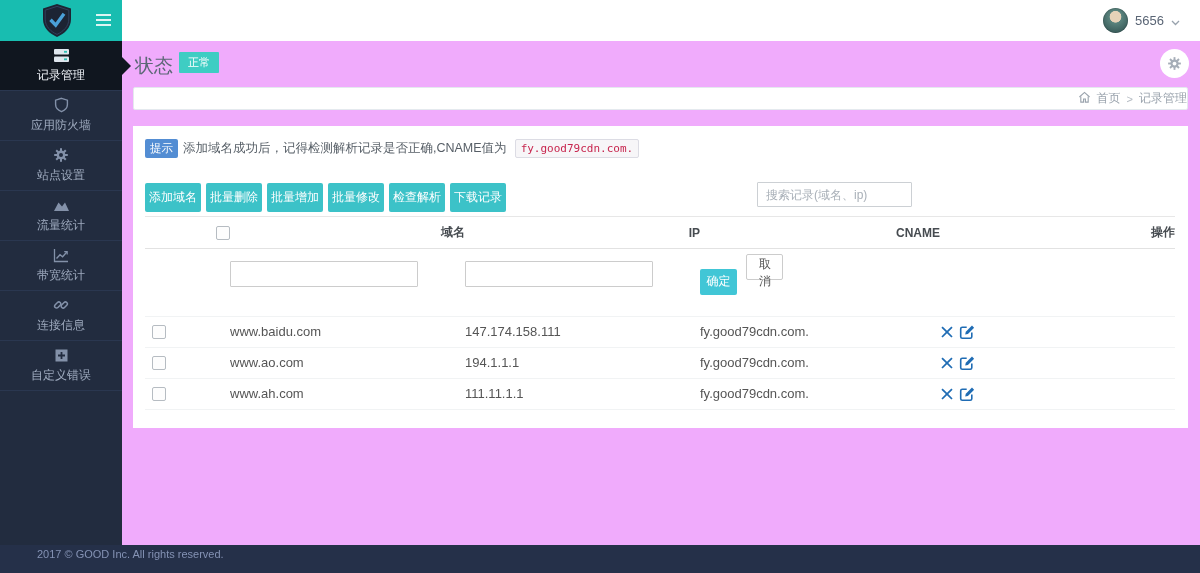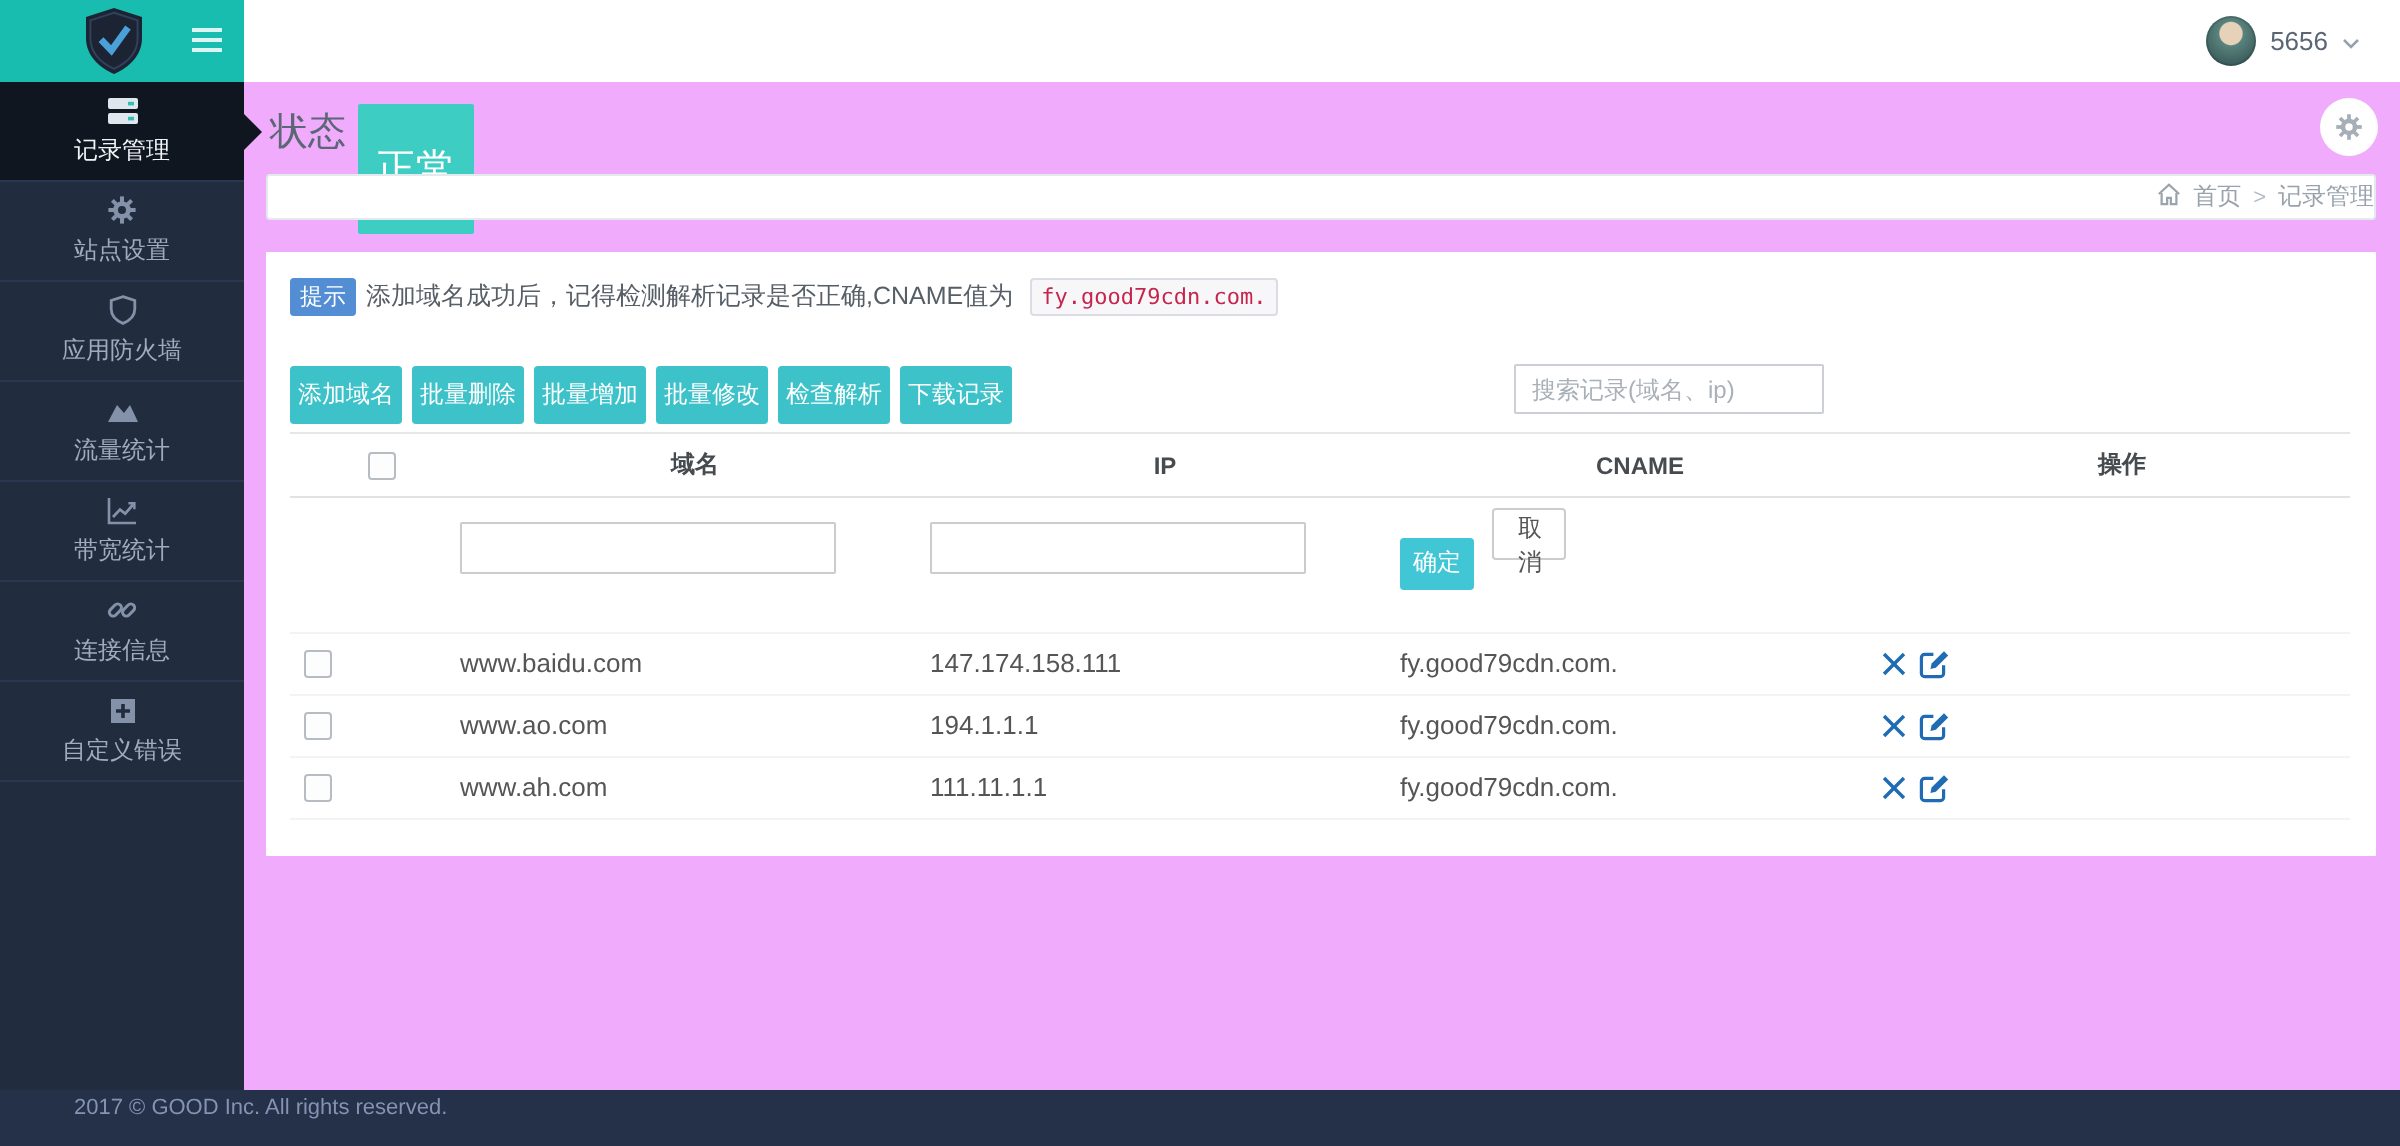--- a/index.html
+++ b/index.html
@@ -22,42 +22,42 @@
   .side-item .side-icon{color:#8391a9;height:16px;display:flex;align-items:center;}
   .side-label{font-size:12px;}
   .side-item.active{background:#10161f;color:#f0f4f9;}
   .side-item.active .side-icon{color:#dfe6ee;}
   .notch{position:absolute;left:122px;top:57px;width:0;height:0;border-top:9px solid transparent;border-bottom:9px solid transparent;border-left:9px solid #10161f;z-index:6;}
 
   
   .content{position:absolute;left:122px;top:41px;right:0;bottom:18px;background:#f0abfc;}
   .page-head{position:relative;height:46px;}
   .page-title{position:absolute;left:13px;top:12px;font-size:19px;color:#5b6776;}
-  .status-badge{position:absolute;left:57px;top:11px;background:#3ecdc3;color:#fff;font-size:20px;padding:19px 9px;border-radius:1px;}
+  .status-badge{position:absolute;left:57px;top:11px;background:#3ecdc3;color:#fff;font-size:11px;padding:3px 9px;border-radius:1px;}
   .gear-btn{position:absolute;right:11px;top:8px;width:29px;height:29px;border-radius:50%;background:#fff;border:none;display:flex;align-items:center;justify-content:center;color:#a6aeb8;cursor:pointer;}
 
   .breadcrumb{position:absolute;left:11px;right:12px;top:46px;height:23px;background:#fff;border:1px solid #e4e9ee;border-radius:2px;display:flex;align-items:center;gap:6px;padding-left:8px;font-size:12px;color:#9aa3ad;box-sizing:border-box;justify-content:flex-end;}
   .breadcrumb a{color:#9aa3ad;text-decoration:none;cursor:pointer;}
   .crumb-sep{font-size:11px;color:#b3bac2;}
 
   .panel{position:absolute;left:11px;right:12px;top:85px;height:302px;background:#fff;}
 
   .alert-line{position:absolute;left:12px;top:13px;display:flex;align-items:center;gap:5px;font-size:12.5px;color:#565e66;}
   .alert-badge{background:#538dd3;color:#fff;font-size:11.5px;padding:2px 5px;border-radius:2px;}
   .alert-code{font-family:"DejaVu Sans Mono","Liberation Mono",monospace;font-size:11px;color:#c7254e;background:#f7f6f8;border:1px solid #dcdce4;border-radius:2px;padding:2px 5px;margin-left:3px;}
 
   .btn-row{position:absolute;left:12px;top:57px;display:flex;gap:5px;}
   .tbtn{background:#3cc2c8;color:#fff;border:none;border-radius:2px;font-size:12px;padding:6px 4px;min-width:52px;cursor:pointer;font-family:inherit;}
   .search-input{position:absolute;left:624px;top:56px;width:155px;height:25px;border:1px solid #ccd0d4;border-radius:1px;padding:0 8px;font-size:12px;color:#555;box-sizing:border-box;font-family:inherit;}
   .search-input::placeholder{color:#a9b0b8;}
 
   .table-wrap{position:absolute;left:12px;right:13px;top:90px;}
   table.records{width:100%;border-collapse:collapse;table-layout:fixed;border-top:1px solid #e7e7e7;border-bottom:1px solid #e7e7e7;}
   col.c-check{width:85px;} col.c-domain{width:235px;} col.c-ip{width:235px;} col.c-cname{width:240px;} col.c-ops{width:235px;}
-  th{font-size:12px;color:#464b50;text-align:center;font-weight:bold;padding:7px 0;border-bottom:1px solid #e2e2e2;}
+  th{font-size:12px;color:#464b50;text-align:right;font-weight:bold;padding:7px 0;border-bottom:1px solid #e2e2e2;}
   th.th-check{padding-left:7px;}
   th.th-ops{padding-left:7px;}
   .cb{display:inline-block;width:12px;height:12px;border:1px solid #b6bcc2;background:#fdfdfd;border-radius:2px;cursor:pointer;vertical-align:middle;}
   .filter-row td{padding:5px 0 21px;border-bottom:1px solid #f1f3f4;}
   .filter-input{width:188px;height:26px;border:1px solid #ccc;border-radius:1px;padding:0 6px;box-sizing:border-box;font-family:inherit;font-size:12px;color:#555;}
   .btn-confirm{background:#41c6d6;color:#fff;border:none;border-radius:2px;font-size:12px;width:37px;height:26px;cursor:pointer;font-family:inherit;}
   .btn-cancel{background:#fff;color:#555;border:1px solid #ccc;border-radius:2px;font-size:12px;width:37px;height:26px;margin-left:5px;cursor:pointer;font-family:inherit;}
   .data-row td{padding:7px 0;font-size:13px;color:#555;border-bottom:1px solid #f1f3f4;}
   .data-row td.cell-check{padding-left:7px;}
   .row-actions{display:flex;align-items:center;gap:5px;color:#1f6cb4;}
@@ -106,41 +106,41 @@
             <rect x="1" y="8.5" width="15" height="5.5" rx="1" fill="currentColor"></rect>
             <rect x="11" y="2.9" width="3" height="1.8" fill="#2fbfb4"></rect>
             <rect x="11" y="10.4" width="3" height="1.8" fill="#2fbfb4"></rect>
           </svg>
         </span>
         <span class="side-label">记录管理</span>
       </div>
 
       <div class="side-item">
         <span class="side-icon">
+          <svg width="15" height="16" viewBox="0 0 15 16">
+            <path d="M7.5 1.3 13.4 3.2v4.3c0 3.5-2.8 5.9-5.9 7.2C4.4 13.4 1.6 11 1.6 7.5V3.2z" fill="none" stroke="currentColor" stroke-width="1.4"></path>
+          </svg>
+        </span>
+        <span class="side-label">应用防火墙</span>
+      </div>
+
+      <div class="side-item">
+        <span class="side-icon">
           <svg width="16" height="16" viewBox="0 0 16 16">
             <g fill="currentColor">
               <rect x="7" y="1.2" width="2" height="13.6"></rect>
               <rect x="1.2" y="7" width="13.6" height="2"></rect>
               <rect x="7" y="1.2" width="2" height="13.6" transform="rotate(45 8 8)"></rect>
               <rect x="7" y="1.2" width="2" height="13.6" transform="rotate(-45 8 8)"></rect>
               <circle cx="8" cy="8" r="4.4"></circle>
             </g>
             <circle cx="8" cy="8" r="2" fill="#222c3f"></circle>
           </svg>
         </span>
         <span class="side-label">站点设置</span>
-      </div>
-
-      <div class="side-item">
-        <span class="side-icon">
-          <svg width="15" height="16" viewBox="0 0 15 16">
-            <path d="M7.5 1.3 13.4 3.2v4.3c0 3.5-2.8 5.9-5.9 7.2C4.4 13.4 1.6 11 1.6 7.5V3.2z" fill="none" stroke="currentColor" stroke-width="1.4"></path>
-          </svg>
-        </span>
-        <span class="side-label">应用防火墙</span>
       </div>
 
       <div class="side-item">
         <span class="side-icon">
           <svg width="17" height="14" viewBox="0 0 17 14">
             <path d="M1 13 5.5 4.5 9 8.5l3-4L16 13z" fill="currentColor"></path>
           </svg>
         </span>
         <span class="side-label">流量统计</span>
       </div>

